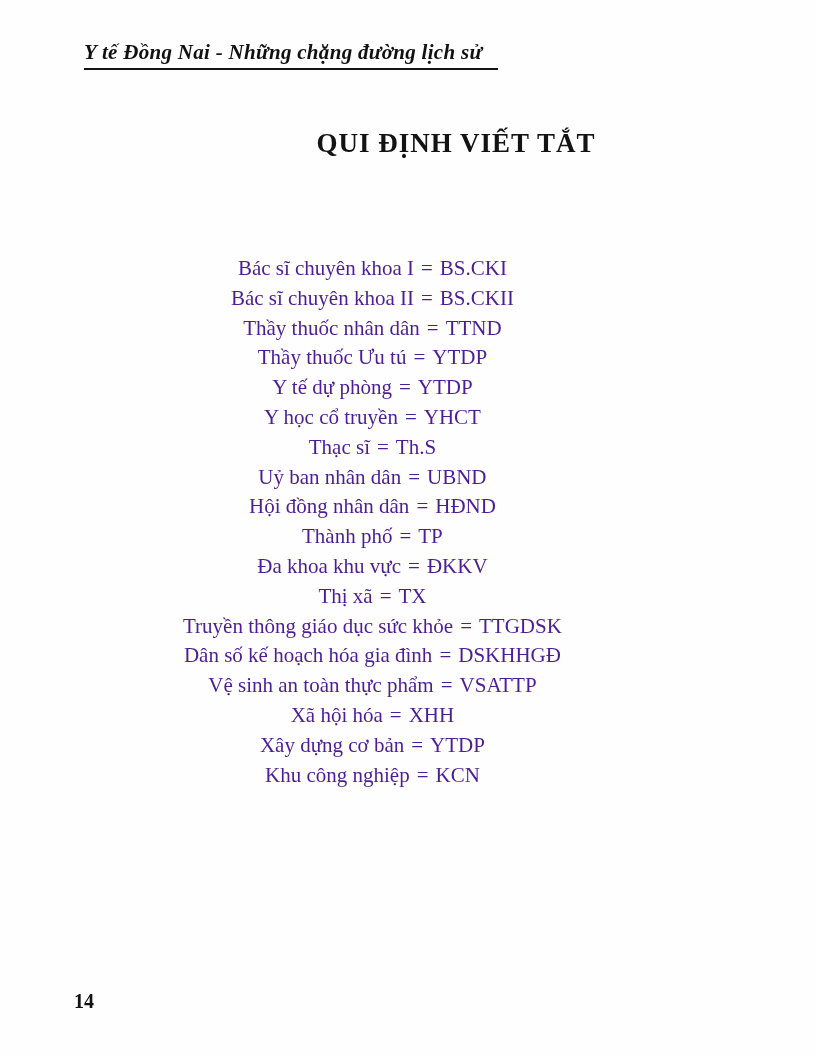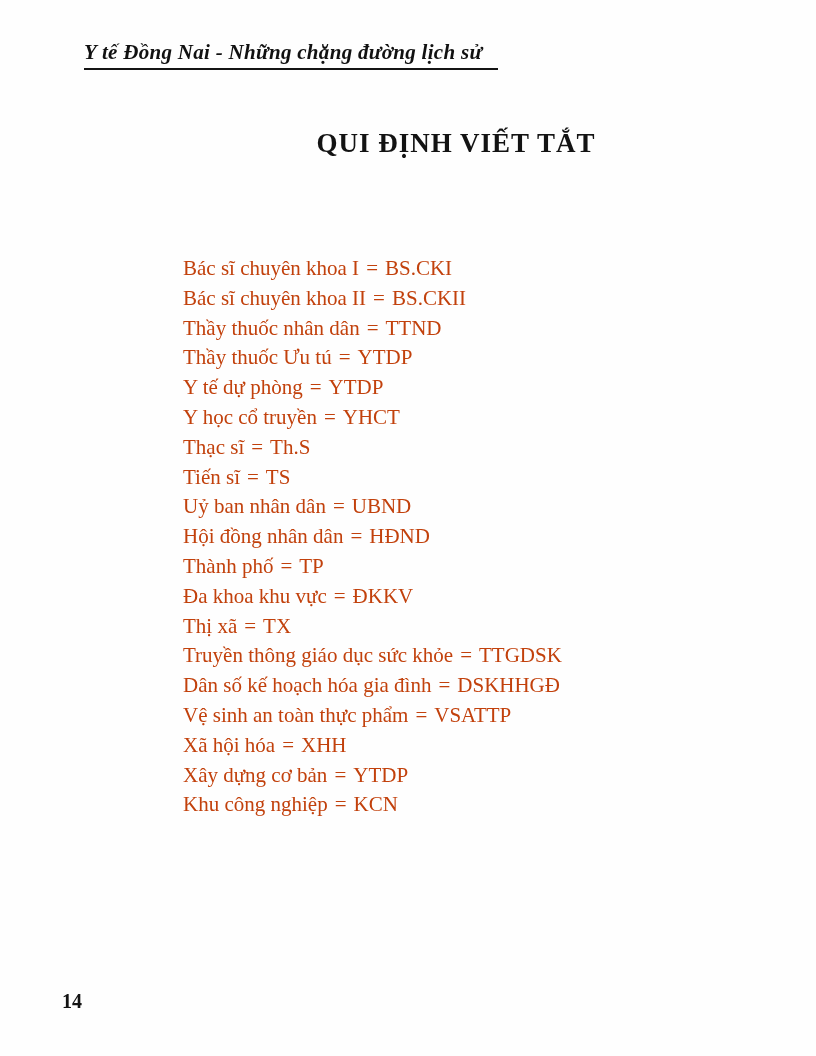--- a/index.html
+++ b/index.html
@@ -43,31 +43,32 @@
     font-weight: bold;
     letter-spacing: 1px;
     color: #131313;
   }
   .abbr-list {
     position: absolute;
     left: 183px;
     top: 254px;
     font-size: 21px;
     line-height: 29.8px;
-    color: #c2410c;
+    color: #4c1d95;
+    text-align: center;
   }
   .abbr-row {
     white-space: nowrap;
   }
   .abbr-row .sep {
     margin: 0 7px;
   }
   .page-number {
     position: absolute;
-    left: 62px;
+    left: 74px;
     top: 990px;
     font-size: 20px;
     font-weight: bold;
     color: #131313;
   }
 </style>
 </head>
 <body>
 
 <div class="page">
@@ -100,23 +101,20 @@
   </div>
 
   <div class="abbr-row">
     <span class="term">Y học cổ truyền</span><span class="sep">=</span><span class="abbr">YHCT</span>
   </div>
 
   <div class="abbr-row">
     <span class="term">Thạc sĩ</span><span class="sep">=</span><span class="abbr">Th.S</span>
   </div>
 
-  <div class="abbr-row">
-    <span class="term">Tiến sĩ</span><span class="sep">=</span><span class="abbr">TS</span>
-  </div>
 
   <div class="abbr-row">
     <span class="term">Uỷ ban nhân dân</span><span class="sep">=</span><span class="abbr">UBND</span>
   </div>
 
   <div class="abbr-row">
     <span class="term">Hội đồng nhân dân</span><span class="sep">=</span><span class="abbr">HĐND</span>
   </div>
 
   <div class="abbr-row">

